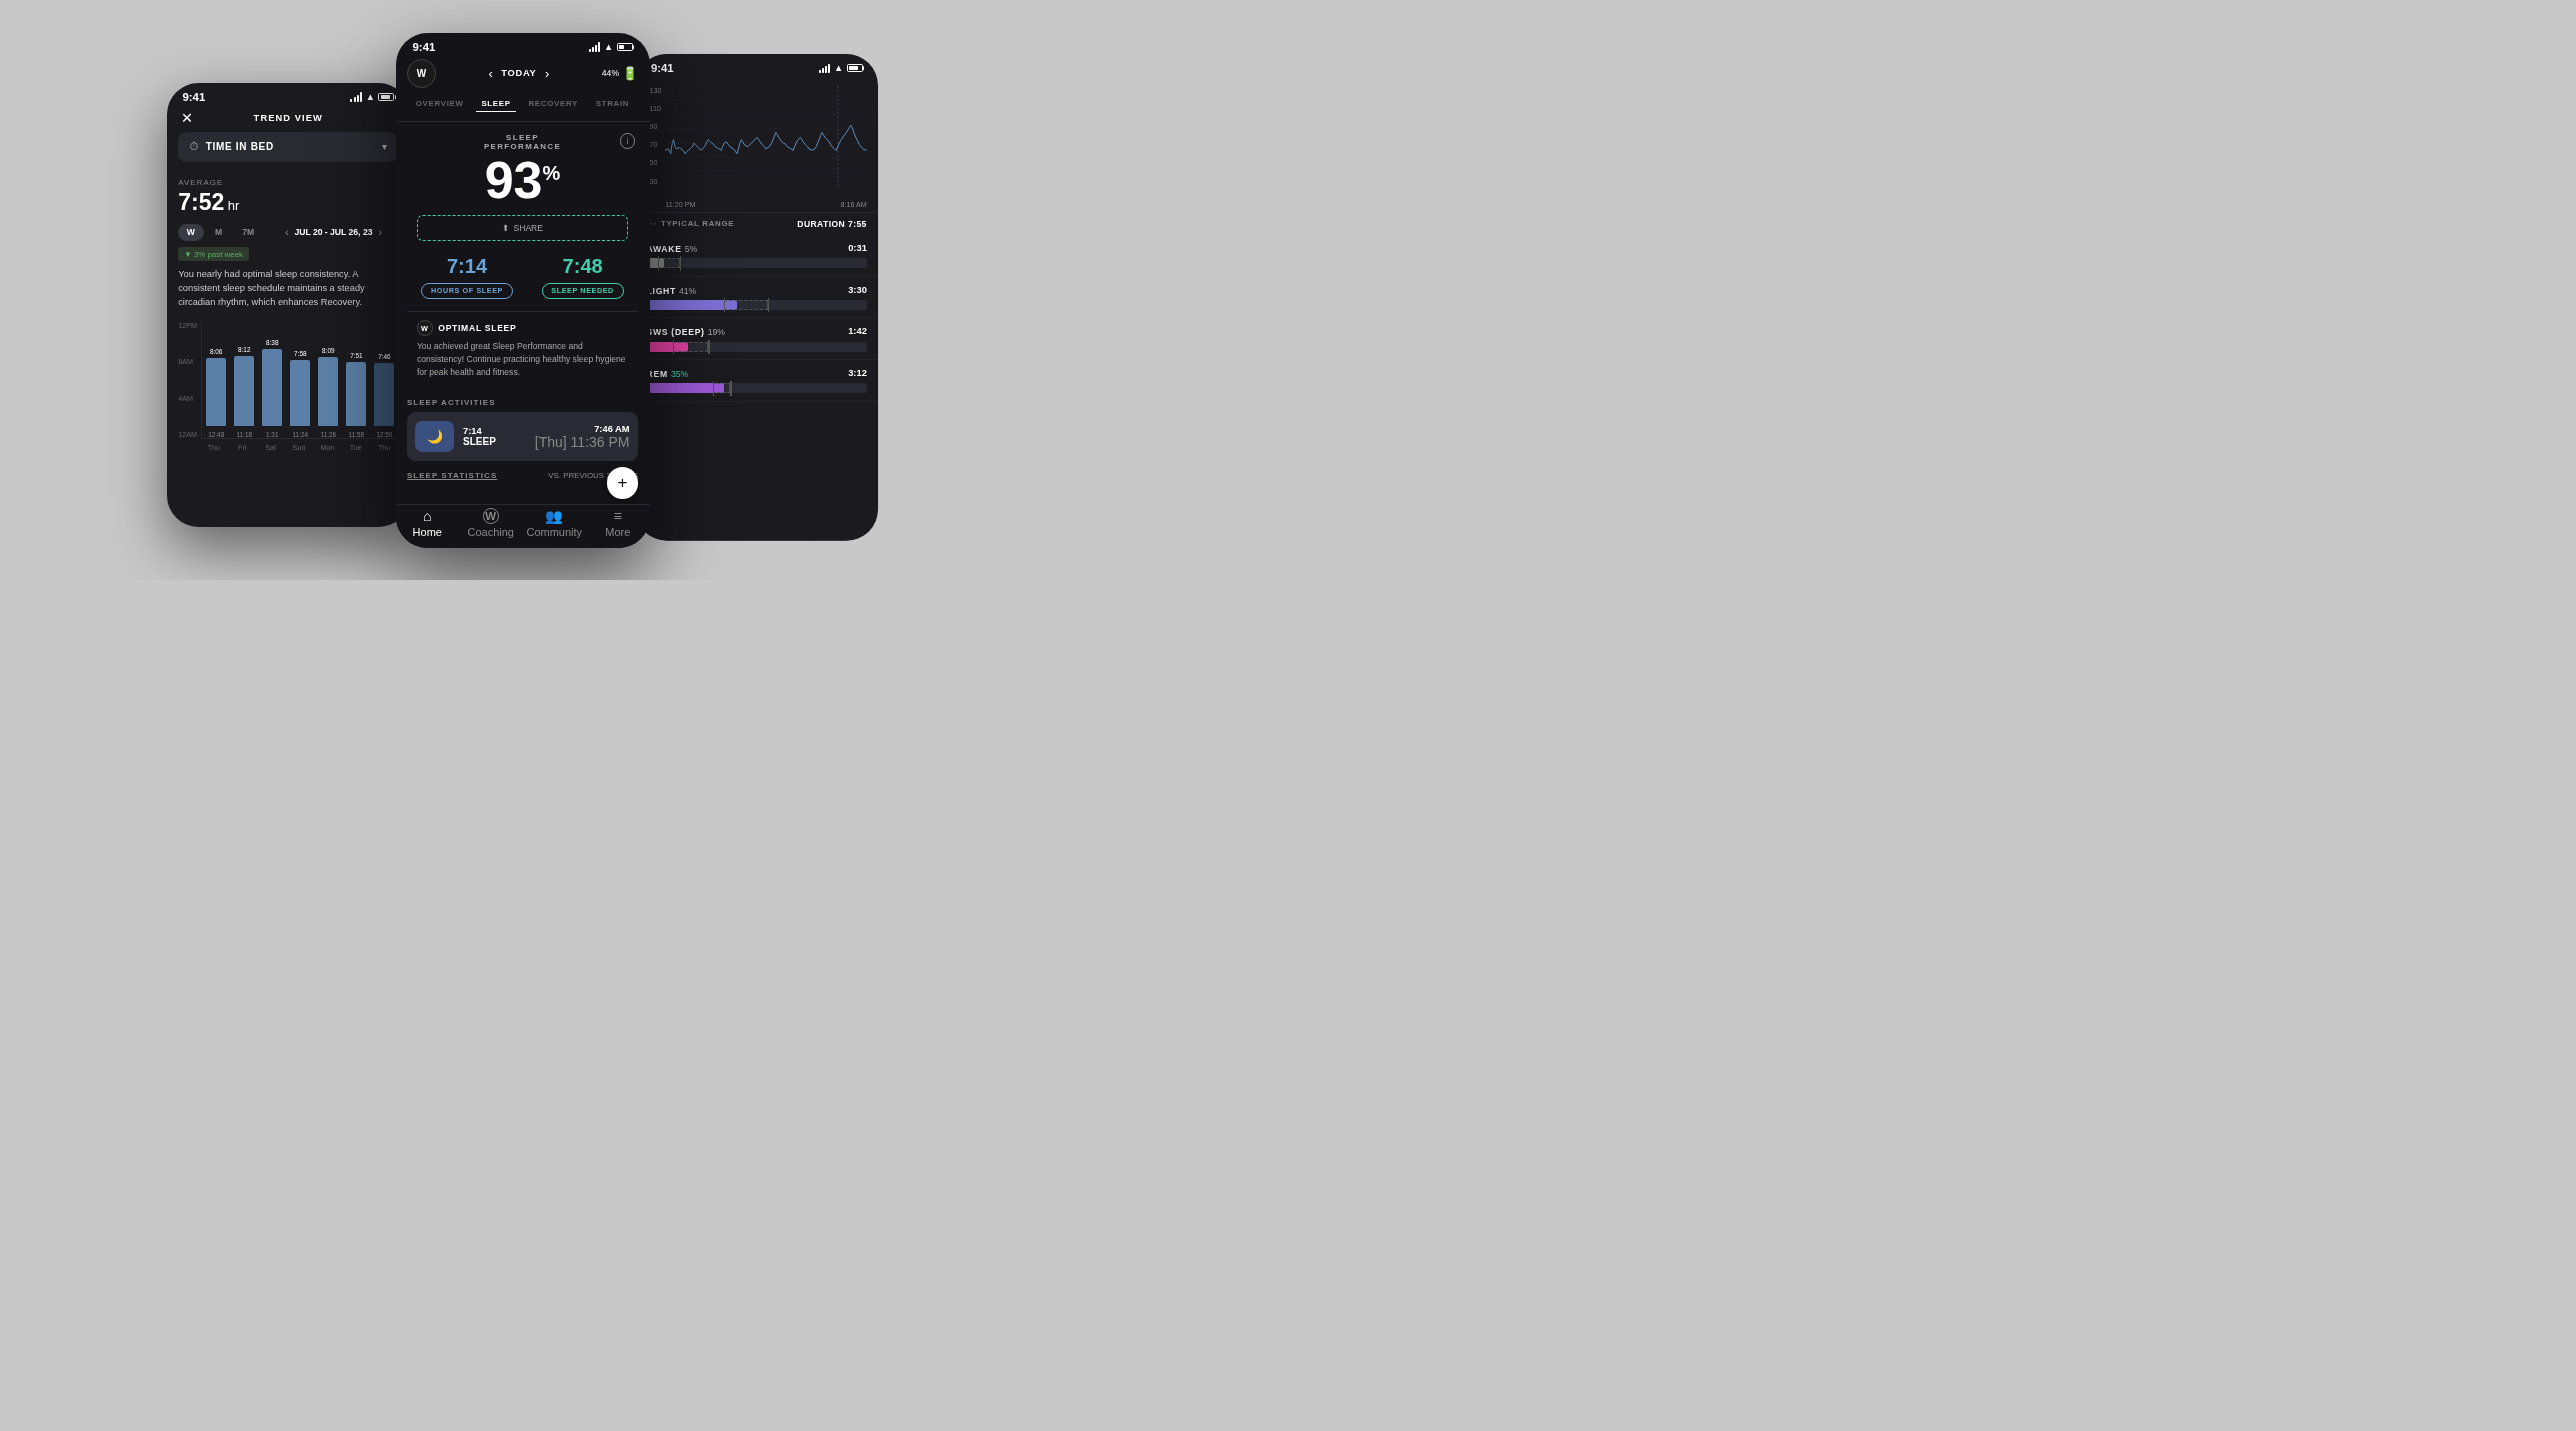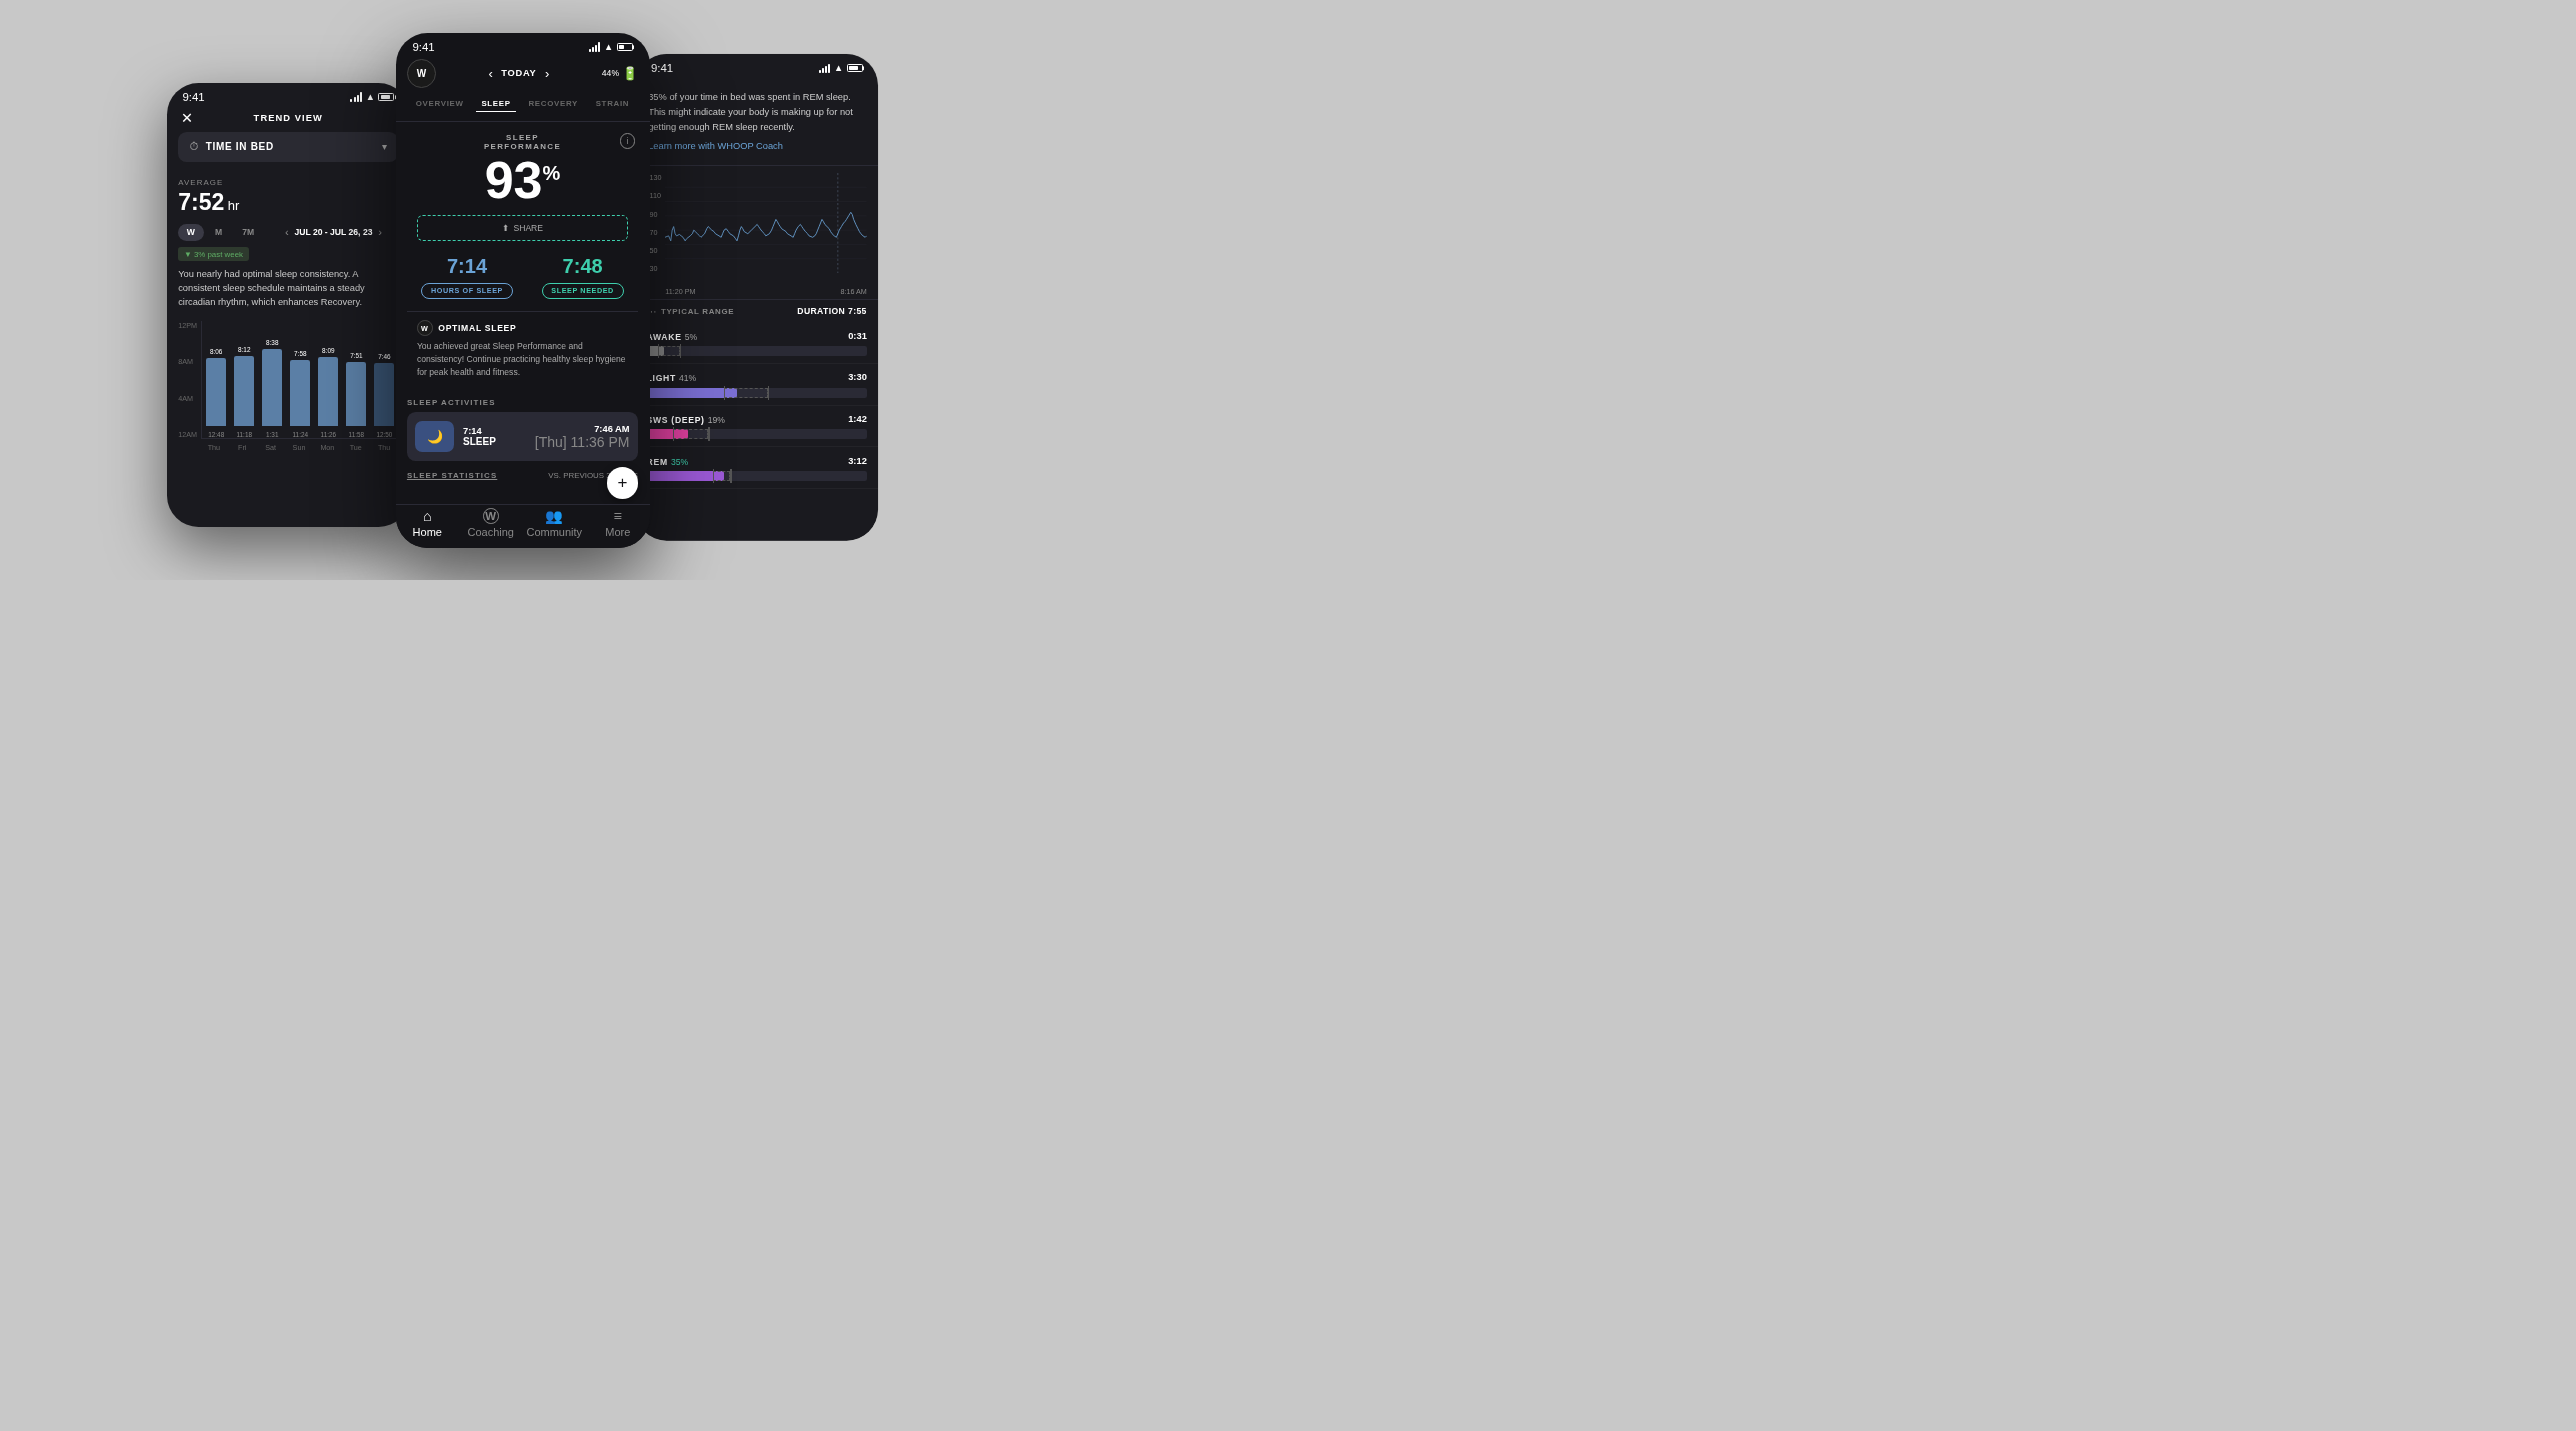--- a/index.html
+++ b/index.html
@@ -69,21 +69,21 @@
     
     .status-bar {
       display: flex;
       align-items: center;
       justify-content: space-between;
       padding: 8.6px 15.7px 4.3px;
       color: white;
       font-size: 10.7px;
       font-weight: 600;
     }
-    .status-time { font-weight: 400; font-size: 11.4px; }
+    .status-time { font-weight: 700; font-size: 11.4px; }
     .status-icons { display: flex; align-items: center; gap: 3.6px; }
     .signal-bars { display: flex; align-items: flex-end; gap: 1.1px; }
     .signal-bar { width: 2.1px; background: white; border-radius: 0.7px; }
     .wifi-icon { font-size: 9.3px; }
     .battery-icon {
       width: 15.7px; height: 7.9px;
       border: 1.1px solid white;
       border-radius: 1.4px;
       position: relative;
       display: flex; align-items: center; padding: 1.1px;
@@ -723,24 +723,20 @@
           <div class="signal-bar" style="height:7.2px"></div>
           <div class="signal-bar" style="height:9.3px"></div>
         </div>
         <span class="wifi-icon">▲</span>
         <div class="battery-icon">
           <div class="battery-fill" style="width:80%"></div>
         </div>
       </div>
     </div>
 
-    <div class="rem-info-box">
-      <p><span>35% of your time in bed was spent in REM sleep. This might indicate your body is making up for not getting enough REM sleep recently.</span></p>
-      <p style="margin-top:4.3px;"><span class="rem-learn-link">Learn more with WHOOP Coach</span></p>
-    </div>
 
     <div style="padding:7.2px 11.4px 2.9px; position:relative;">
       <div style="display:flex; position:relative; height:111px;">
 
         <div style="display:flex; flex-direction:column; justify-content:space-between; width:18.6px; height:100px; padding-top:0;">
           <span class="hr-y-label">130</span>
           <span class="hr-y-label">110</span>
           <span class="hr-y-label">90</span>
           <span class="hr-y-label">70</span>
           <span class="hr-y-label">50</span>

